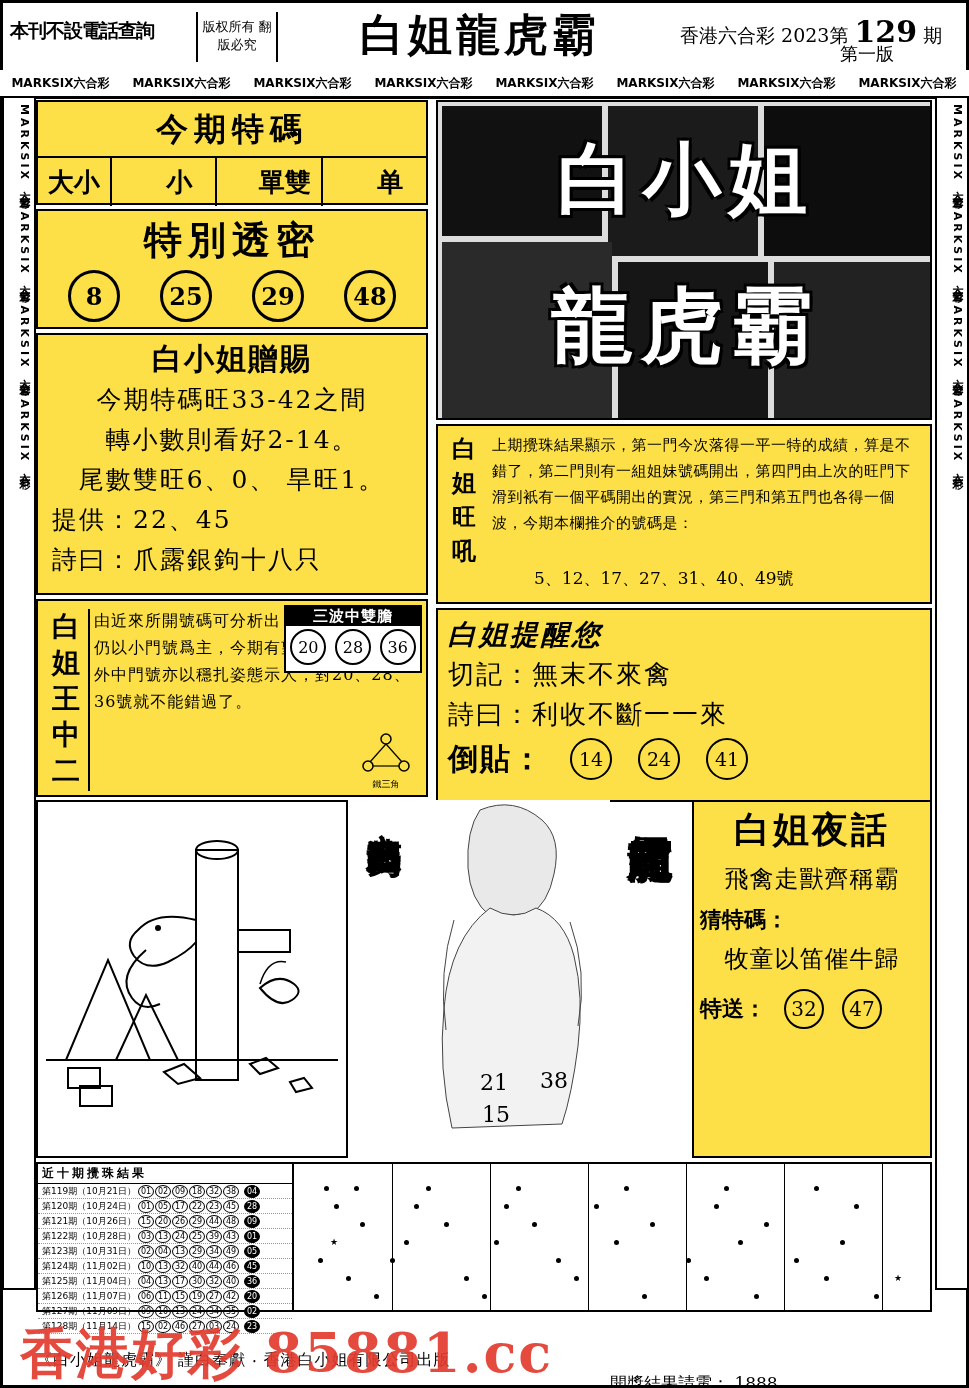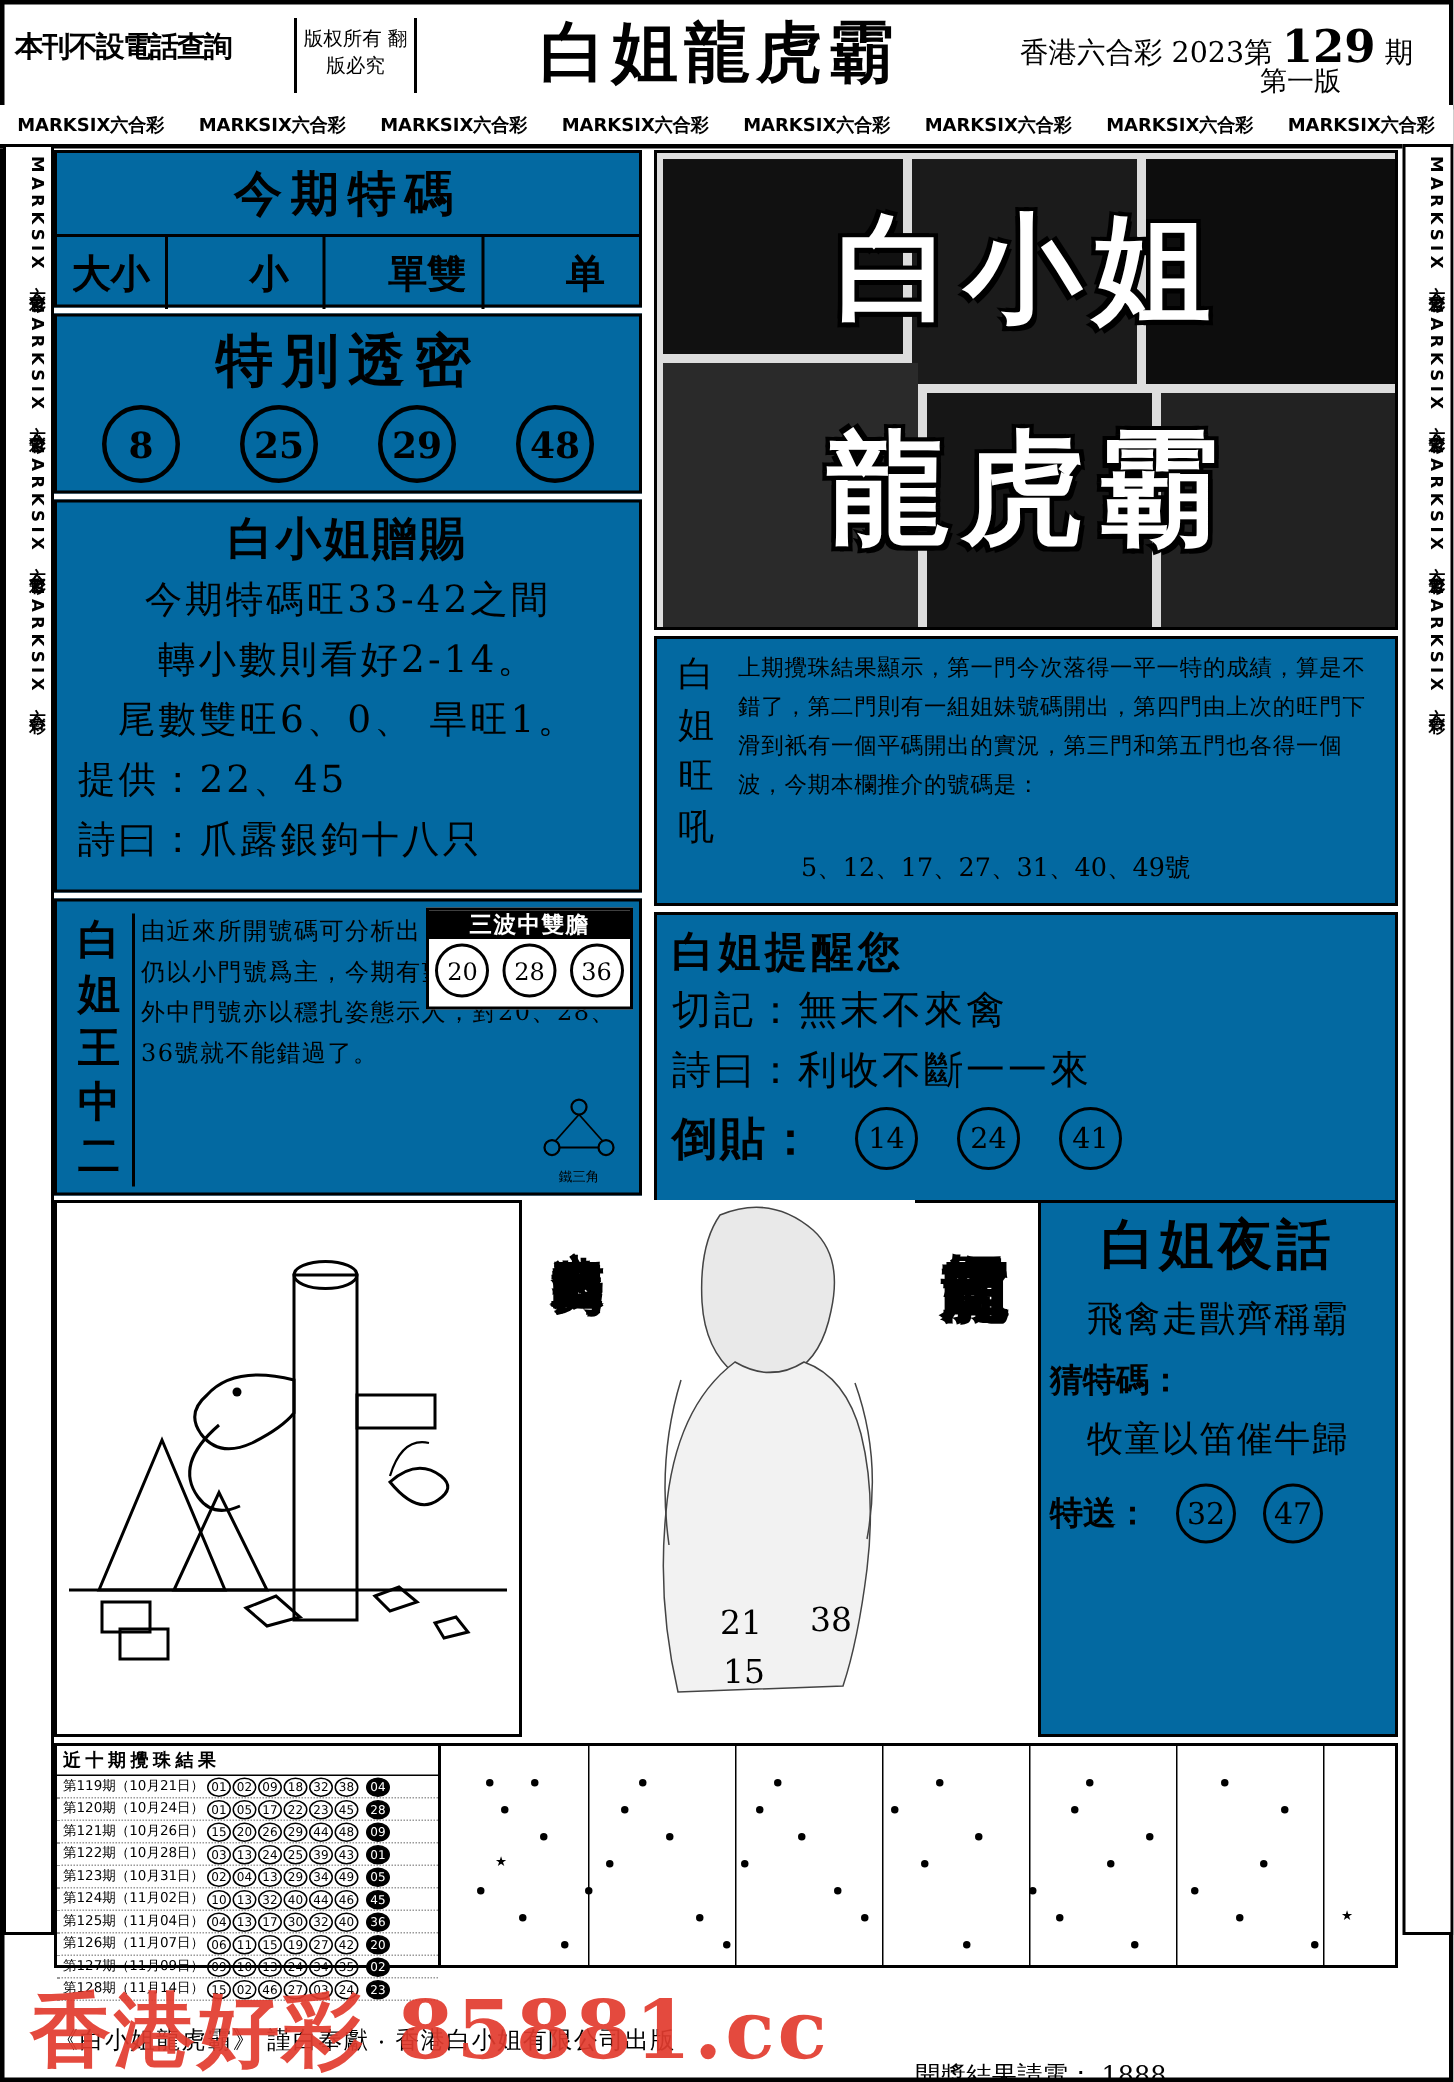--- a/index.html
+++ b/index.html
@@ -21,21 +21,21 @@
 
   
   .vstrip{position:absolute;top:96px;width:30px;height:1190px;border:2px solid #000;background:#fff;overflow:hidden;}
   .vstrip.left{left:2px;}
   .vstrip.right{left:935px;}
   .vstrip .vtxt{writing-mode:vertical-rl;text-orientation:mixed;font-size:11px;font-weight:bold;letter-spacing:3px;padding:6px 0 0 6px;line-height:28px;}
 
   
   .main{position:absolute;left:36px;top:100px;width:896px;}
 
-  .box{border:2px solid #000;background:#0369a1;box-sizing:border-box;}
+  .box{border:2px solid #000;background:#fde047;box-sizing:border-box;}
 
   
   .col-left{position:absolute;left:0;top:0;width:392px;}
   .tm-box{width:392px;height:105px;position:relative;}
   .tm-title{text-align:center;font-size:32px;font-weight:bold;letter-spacing:6px;font-family:"DejaVu Serif",serif;padding:6px 0 4px;border-bottom:2px solid #000;}
   .tm-row{display:flex;height:48px;gap:32px;}
   .tm-cell{flex:1;border-right:2px solid #000;display:flex;align-items:center;justify-content:center;font-size:26px;font-weight:bold;font-family:"DejaVu Serif",serif;}
   .tm-cell:last-child{border-right:none;}
 
   .tt-box{width:392px;height:120px;margin-top:4px;position:relative;}
@@ -63,26 +63,26 @@
   .hero .photoA{position:absolute;left:4px;top:4px;width:160px;height:130px;background:#111;}
   .hero .photoB{position:absolute;left:170px;top:4px;width:150px;height:150px;background:#1b1b1b;}
   .hero .photoC{position:absolute;left:326px;top:4px;width:166px;height:150px;background:#0d0d0d;}
   .hero .photoD{position:absolute;left:4px;top:140px;width:170px;height:176px;background:#2a2a2a;}
   .hero .photoE{position:absolute;left:180px;top:160px;width:150px;height:156px;background:#161616;}
   .hero .photoF{position:absolute;left:336px;top:160px;width:156px;height:156px;background:#222;}
   .hero .bigtext{position:absolute;left:0;top:26px;width:496px;text-align:center;font-size:78px;font-weight:bold;color:#fff;letter-spacing:8px;font-family:"DejaVu Serif",serif;text-shadow:3px 3px 0 #000,-3px -3px 0 #000,3px -3px 0 #000,-3px 3px 0 #000;}
   .hero .bigtext2{position:absolute;left:0;top:170px;width:496px;text-align:center;font-size:82px;font-weight:bold;color:#fff;letter-spacing:8px;font-family:"DejaVu Serif",serif;text-shadow:3px 3px 0 #000,-3px -3px 0 #000,3px -3px 0 #000,-3px 3px 0 #000;}
 
   .news-box{width:496px;height:180px;margin-top:4px;position:relative;padding:4px;box-sizing:border-box;}
-  .news-side{position:absolute;left:6px;top:6px;width:40px;font-size:24px;line-height:34px;text-align:center;font-family:"DejaVu Serif",serif;font-weight:normal;}
+  .news-side{position:absolute;left:6px;top:6px;width:40px;font-size:24px;line-height:34px;text-align:center;font-family:"DejaVu Serif",serif;font-weight:bold;}
   .news-text{position:absolute;left:54px;top:6px;width:430px;font-size:15px;line-height:26px;font-family:"DejaVu Serif",serif;letter-spacing:0.5px;}
   .news-nums{position:absolute;left:96px;bottom:12px;font-size:17px;font-family:"DejaVu Serif",serif;}
 
   .remind-box{width:496px;height:194px;margin-top:4px;padding:6px 10px;box-sizing:border-box;}
-  .remind-title{font-size:28px;font-weight:bold;letter-spacing:3px;font-family:"DejaVu Serif",serif;}
+  .remind-title{font-size:28px;font-weight:bold;letter-spacing:3px;font-family:"DejaVu Serif",serif;font-style:italic;}
   .remind-line{font-size:26px;line-height:40px;font-family:"DejaVu Serif",serif;letter-spacing:2px;}
   .remind-bot{display:flex;align-items:center;margin-top:4px;}
   .remind-bot .lab{font-size:30px;font-weight:bold;font-family:"DejaVu Serif",serif;letter-spacing:2px;}
   .remind-bot .b{width:38px;height:38px;border:2px solid #000;border-radius:50%;display:flex;align-items:center;justify-content:center;font-size:19px;margin-left:26px;font-family:"DejaVu Serif",serif;}
 
   
   .band{position:absolute;left:36px;top:800px;width:896px;height:358px;}
   .drawbox{position:absolute;left:0;top:0;width:312px;height:358px;background:#fff;}
   .draw-inner{position:absolute;left:8px;top:8px;right:8px;bottom:8px;overflow:hidden;}
   .vert-slogan{position:absolute;left:318px;top:0;width:62px;height:358px;font-size:36px;font-weight:bold;writing-mode:vertical-rl;text-orientation:upright;line-height:62px;font-family:"DejaVu Serif",serif;letter-spacing:2px;padding-top:4px;}

